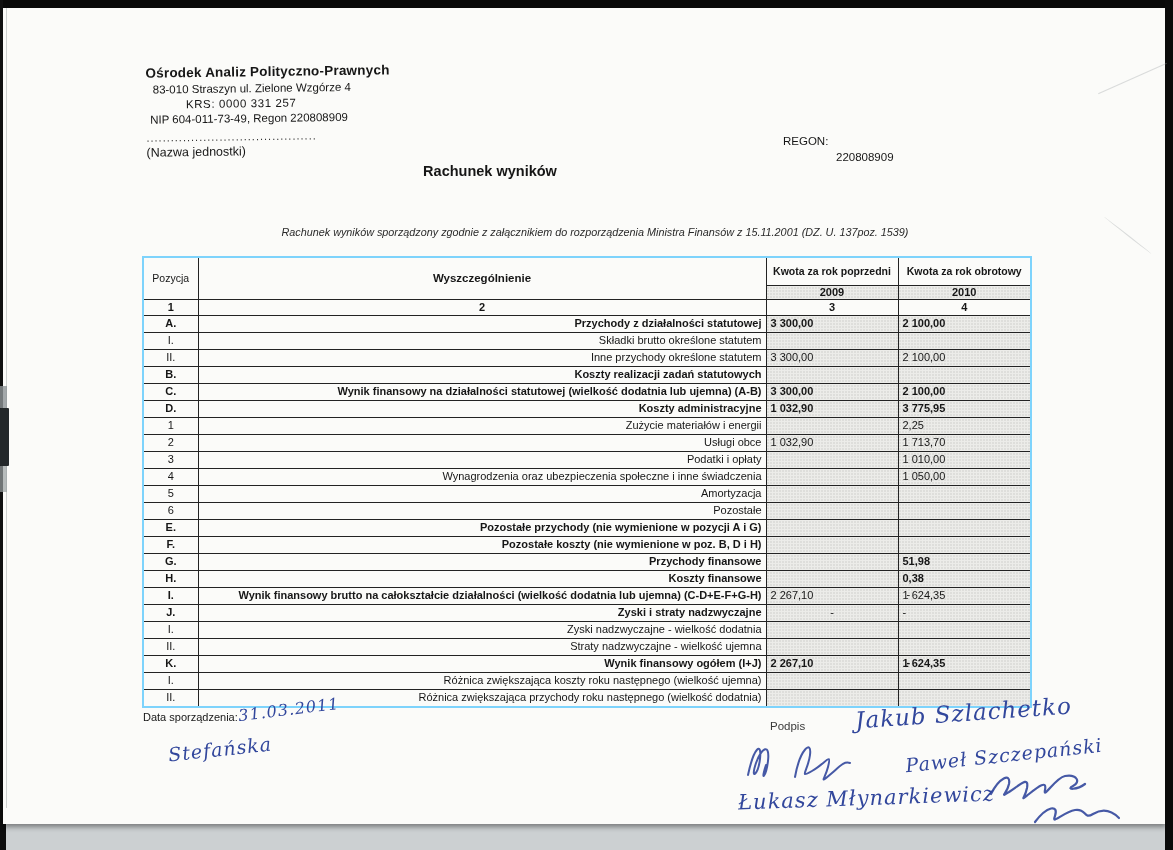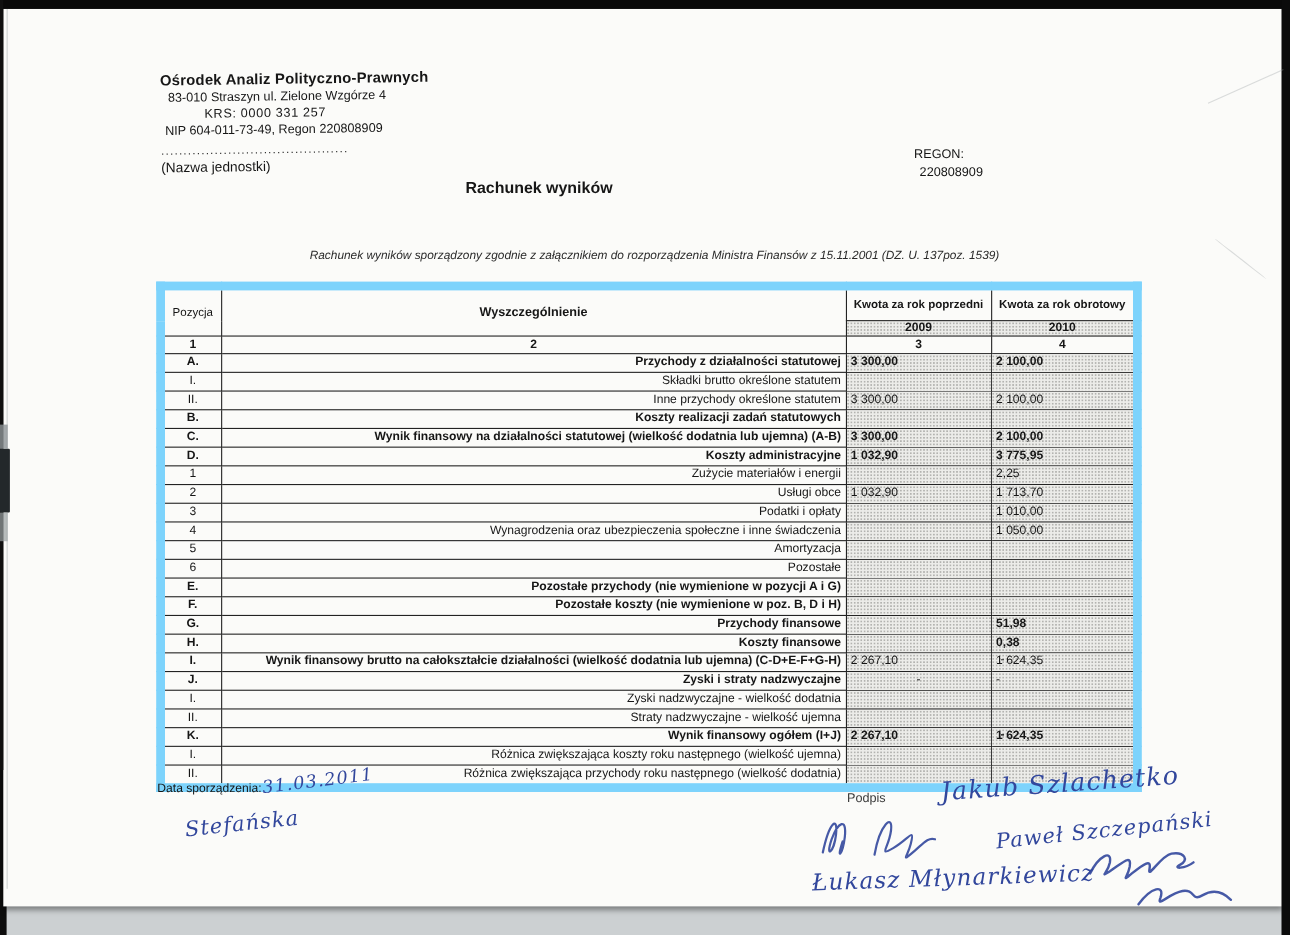--- a/index.html
+++ b/index.html
@@ -21,32 +21,32 @@
   .crease-2{left:1098px;top:235px;width:60px;height:1px;transform:rotate(38deg);border-radius:50%;}
 
   
   .stamp{position:absolute;left:146px;top:64px;transform:rotate(-0.8deg);line-height:1.2;}
   .stamp .l1{font-weight:bold;font-size:13.5px;letter-spacing:.2px;}
   .stamp .l2{font-size:11.5px;margin-left:7px;margin-top:2px;}
   .stamp .l3{font-size:11.5px;margin-left:40px;margin-top:1px;letter-spacing:.6px;}
   .stamp .l4{font-size:11.5px;margin-left:4px;margin-top:1px;}
   .stamp .dots{font-size:11px;letter-spacing:1px;margin-top:4px;color:#333;}
   .stamp .cap{font-size:12.5px;margin-top:1px;}
-  .regon-label{position:absolute;left:783px;top:135px;font-size:11.5px;margin-left:48px;}
+  .regon-label{position:absolute;left:783px;top:135px;font-size:11.5px;}
   .regon-value{position:absolute;left:836px;top:151px;font-size:11.5px;}
   .doc-title{position:absolute;left:340px;top:163px;width:300px;text-align:center;
              font-weight:bold;font-size:14.5px;}
   .period{position:absolute;left:540px;top:199px;width:300px;text-align:center;
           font-weight:bold;font-size:12px;}
   .legal-note{position:absolute;left:250px;top:226px;width:690px;text-align:center;
               font-style:italic;font-size:10.8px;color:#2a2a2a;}
 
   
   .tbl-wrap{position:absolute;left:142px;top:256px;}
-  table{border-collapse:collapse;table-layout:fixed;width:888px;border:8px solid #7dd3fc;}
+  table{border-collapse:collapse;table-layout:fixed;width:888px;border:2px solid #7dd3fc;}
   td{border:1px solid #232323;font-size:11px;padding:0 4px;height:16px;line-height:1.05;
      overflow:hidden;white-space:nowrap;}
   tr.h1 td{height:27px;text-align:center;vertical-align:middle;}
   td.hpoz{font-size:10.5px;}
   td.hwys{font-weight:bold;font-size:11.5px;}
   td.hkw{font-weight:bold;font-size:10.5px;}
   tr.h2 td{height:13px;text-align:center;font-weight:bold;}
   tr.h3 td{height:15px;text-align:center;font-weight:bold;}
   td.pos{text-align:center;}
   td.lbl{padding-left:6px;text-align:right;}

